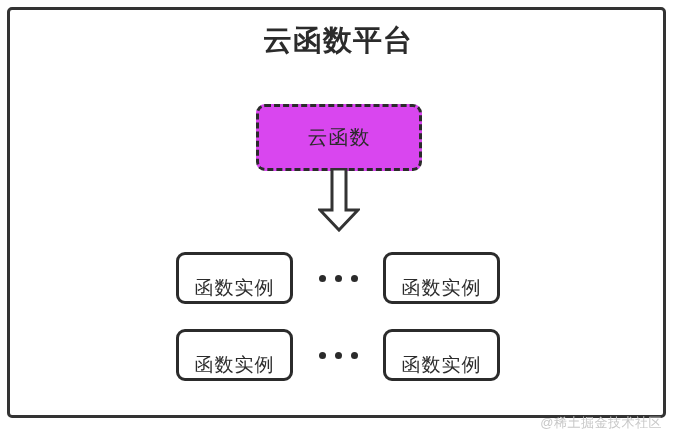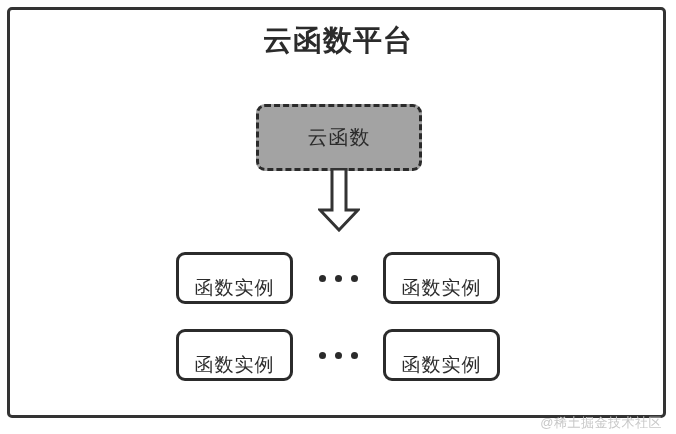--- a/index.html
+++ b/index.html
@@ -49,21 +49,21 @@
   
   #function-box {
     position: absolute;
     left: 256px;
     top: 104px;
     width: 166px;
     height: 67px;
     box-sizing: border-box;
     border: 3px dashed #2b2b2b;
     border-radius: 9px;
-    background: #a3a3a3;
+    background: #d946ef;
     display: flex;
     align-items: center;
     justify-content: center;
   }
   #function-box .box-label {
     font-size: 20px;
     color: #2b2b2b;
     letter-spacing: 1px;
     white-space: nowrap;
   }

